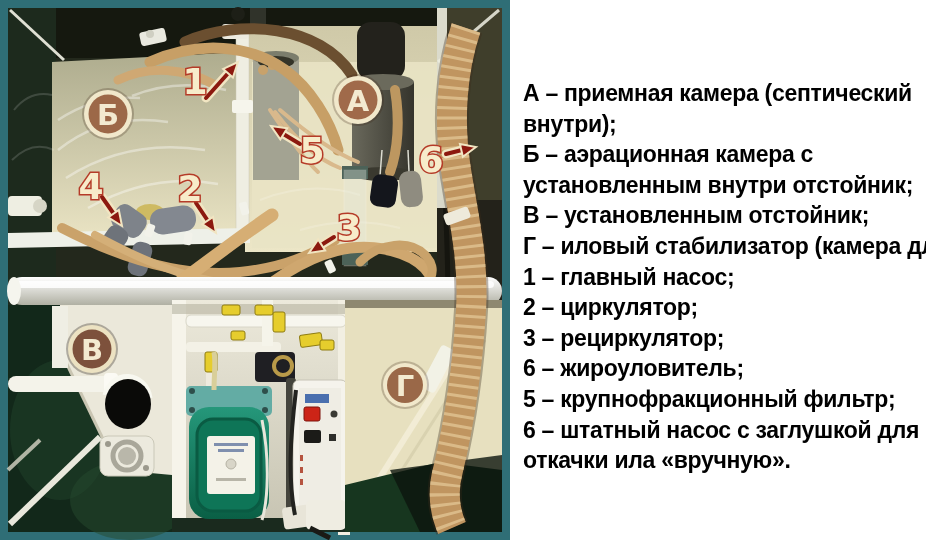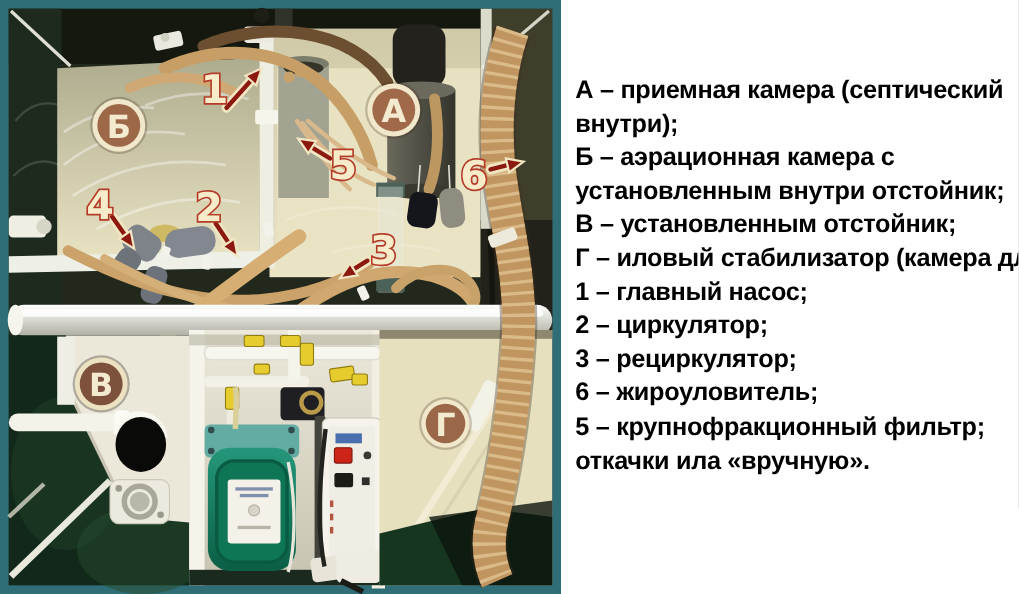--- a/index.html
+++ b/index.html
@@ -1,19 +1,19 @@
 <!DOCTYPE html>
 <html><head>
 <meta charset="utf-8">
 <style>
   html,body{margin:0;padding:0;background:#fff;}
   .page{position:relative;width:926px;height:540px;background:#ffffff;overflow:hidden;
         font-family:"Liberation Sans",sans-serif;}
   .photo-wrap{position:absolute;left:0;top:0;width:510px;height:540px;}
-  .legend{position:absolute;left:523px;top:66px;width:400px;}
+  .legend{position:absolute;left:523px;top:78px;width:400px;}
   .legend-line{white-space:nowrap;font:bold 23px/30.6px "Liberation Sans",sans-serif;
                color:#000;letter-spacing:-0.3px;}
   .marker-letter{font:bold 29px "DejaVu Sans",sans-serif;fill:#f3ead0;text-anchor:middle;}
   .callout-num{font:bold 36px "DejaVu Sans",sans-serif;fill:#f7ecca;stroke:#b53b28;
                stroke-width:3px;paint-order:stroke;text-anchor:middle;}
 </style>
 </head>
 <body>
 
 <div class="page">
@@ -357,16 +357,17 @@
     <div class="legend-line">внутри);</div>
     <div class="legend-line">Б – аэрационная камера с</div>
     <div class="legend-line">установленным внутри отстойник;</div>
     <div class="legend-line">В – установленным отстойник;</div>
     <div class="legend-line">Г – иловый стабилизатор (камера для</div>
     <div class="legend-line">1 – главный насос;</div>
     <div class="legend-line">2 – циркулятор;</div>
     <div class="legend-line">3 – рециркулятор;</div>
     <div class="legend-line">6 – жироуловитель;</div>
     <div class="legend-line">5 – крупнофракционный фильтр;</div>
+    <div class="legend-line">6 – штатный насос с заглушкой для</div>
     <div class="legend-line">откачки ила «вручную».</div>
   </div>
 
 </div>
 
 </body></html>

